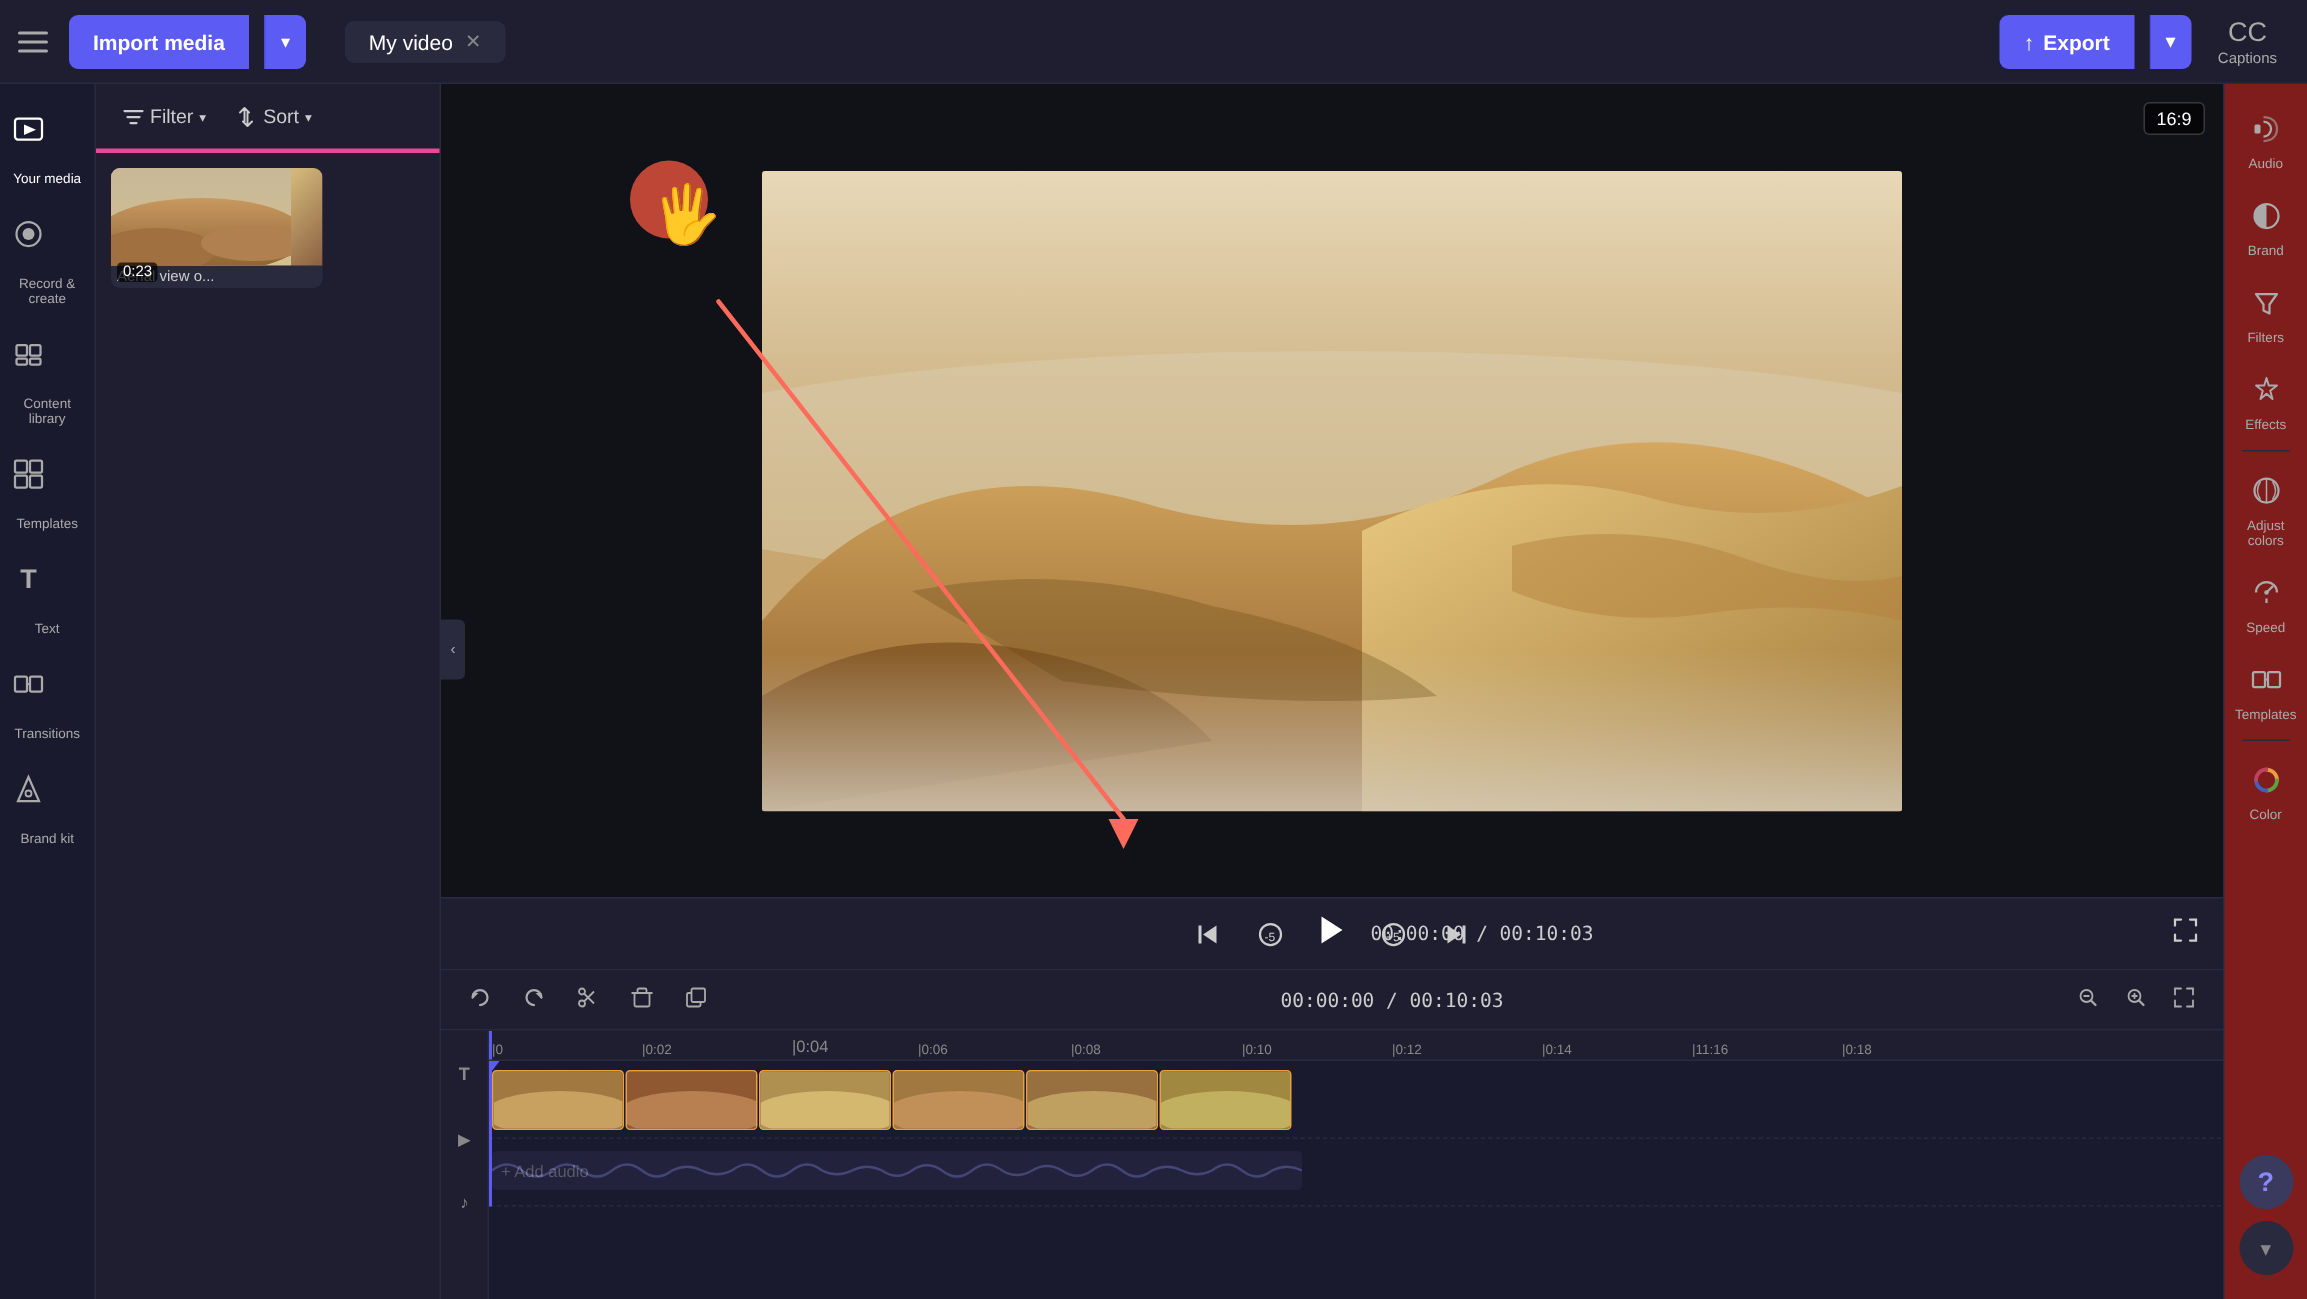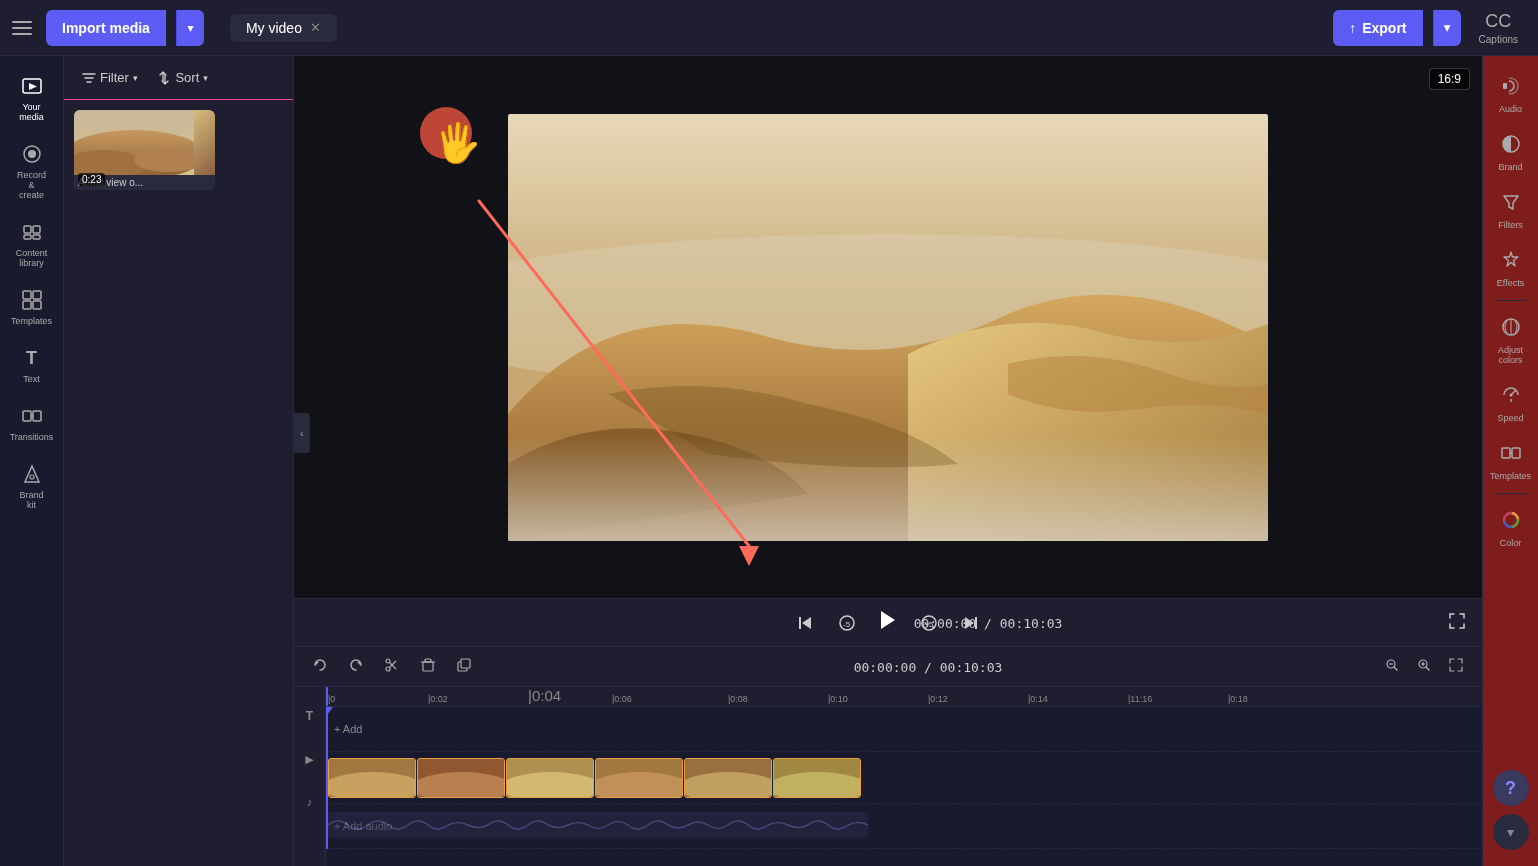--- a/index.html
+++ b/index.html
@@ -106,43 +106,43 @@
       background: #1a1a2e;
       display: flex;
       flex-direction: column;
       align-items: center;
       padding-top: 8px;
       gap: 0;
       border-right: 1px solid #2a2a3e;
       flex-shrink: 0;
     }
     .sidebar-item {
-      display: flex; flex-direction: column; align-items: center;
-      gap: 4px; padding: 10px 20px; width: 100%;
+      display: flex; flex-direction: column; 
+      gap: 16px; padding: 10px 7px; width: 100%;
       cursor: pointer; border-radius: 6px;
       font-size: 10px; color: #aaa; text-align: center;
     }
     .sidebar-item.active { color: #fff; }
     .sidebar-icon {
       width: 24px; height: 24px;
       display: flex; align-items: center; justify-content: center;
     }
 
     
     .media-panel {
       width: 230px;
       background: #1e1e30;
       display: flex;
       flex-direction: column;
       flex-shrink: 0;
       border-right: 1px solid #2a2a3e;
     }
     .media-panel-toolbar {
       display: flex; align-items: center; padding: 10px 12px; gap: 8px;
-      border-bottom: 1px solid #ec4899;
+      border-bottom: 3px solid #ec4899;
     }
     .filter-btn, .sort-btn {
       display: flex; align-items: center; gap: 4px;
       background: transparent; border: none; color: #ccc;
       font-size: 13px; cursor: pointer; padding: 4px 6px;
       border-radius: 4px;
     }
     .media-grid {
       padding: 10px;
       display: flex; flex-wrap: wrap; gap: 8px;
@@ -618,39 +618,36 @@
           <span style="font-size:11px; color:#888;">♪</span>
         </div>
 
         <div style="flex:1; overflow-x:auto; position:relative;">
 
           <div style="height:20px; background:#1e1e30; border-bottom:1px solid #2a2a3e; position:relative; min-width:1200px;">
             <div style="position:absolute;left:0;top:0;width:2px;height:100%;background:#5c5cf5;"></div>
 
             <span style="position:absolute;left:2px;bottom:2px;font-size:9px;color:#888;">|0</span>
             <span style="position:absolute;left:102px;bottom:2px;font-size:9px;color:#888;">|0:02</span>
-            <span style="position:absolute;left:202px;bottom:2px;font-size:15px;color:#888;">|0:04</span>
+            <span style="position:absolute;left:202px;bottom:2px;font-size:11px;color:#888;">|0:04</span>
             <span style="position:absolute;left:286px;bottom:2px;font-size:9px;color:#888;">|0:06</span>
-            <span style="position:absolute;left:402px;bottom:2px;font-size:9px;color:#888;">|0:08</span>
+            <span style="position:absolute;left:388px;bottom:2px;font-size:9px;color:#888;">|0:08</span>
             <span style="position:absolute;left:502px;bottom:2px;font-size:9px;color:#888;">|0:10</span>
             <span style="position:absolute;left:602px;bottom:2px;font-size:9px;color:#888;">|0:12</span>
             <span style="position:absolute;left:702px;bottom:2px;font-size:9px;color:#888;">|0:14</span>
             <span style="position:absolute;left:802px;bottom:2px;font-size:9px;color:#888;">|11:16</span>
             <span style="position:absolute;left:902px;bottom:2px;font-size:9px;color:#888;">|0:18</span>
           </div>
 
           <div style="position:relative; min-width:1200px;">
 
             <div style="position:absolute;left:0;top:0;width:2px;height:100%;background:#5c5cf5;z-index:10;">
               <div style="width:0;height:0;border-left:6px solid transparent;border-right:6px solid transparent;border-top:8px solid #5c5cf5;position:absolute;top:0;left:-5px;"></div>
             </div>
 
-            <div style="height:45px; border-bottom:1px dashed #2a2a3e; display:flex; align-items:center; position:relative;">
-              <button style="font-size:11px; color:#888; background:none; border:none; cursor:pointer; padding:0 8px;">+ Add</button>
-            </div>
 
             <div style="height:52px; border-bottom:1px dashed #2a2a3e; display:flex; align-items:center; position:relative;">
 
               <div style="position:absolute; left:2px; top:6px; display:flex; gap:1px;">
                 <div style="width:88px;height:40px;border-radius:3px;overflow:hidden;border:1px solid #e8a040;background:linear-gradient(90deg,#c8a870,#8a6030);">
                   <svg width="88" height="40">
                       <rect width="88" height="40" fill="#a07840"></rect>
                       <ellipse cx="44" cy="28" rx="50" ry="15" fill="#c8a060"></ellipse>
                     </svg>
                 </div>

